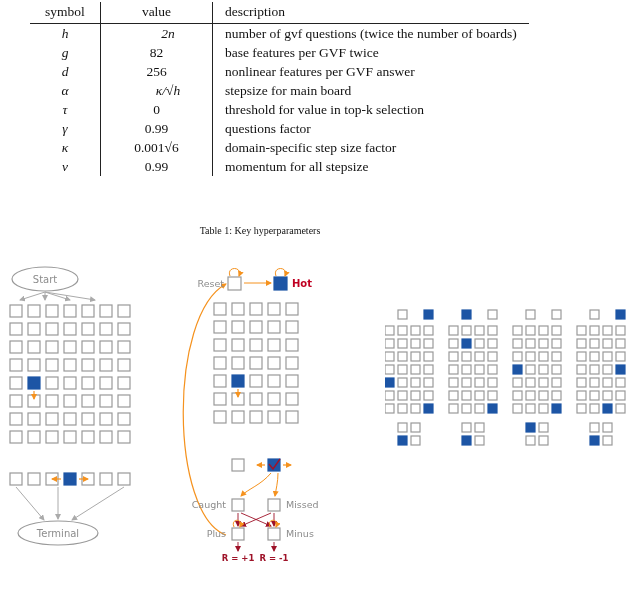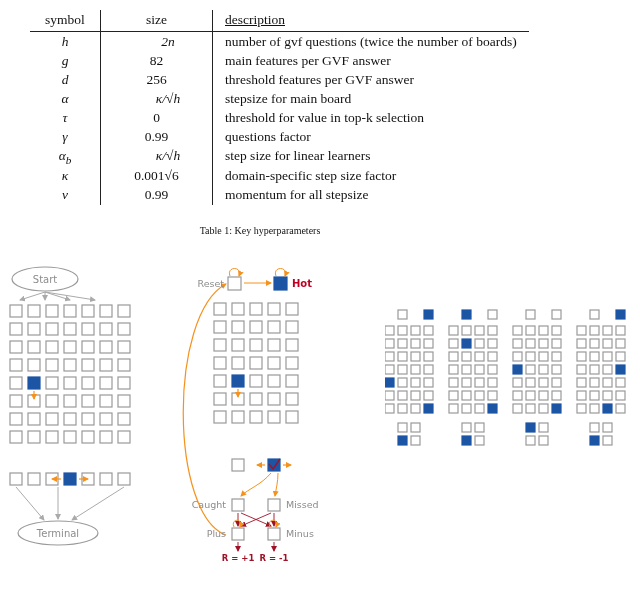--- a/index.html
+++ b/index.html
@@ -1,82 +1,77 @@
 <!DOCTYPE html>
 <html><head>
 <meta charset="utf-8">
 <style>
   html,body{margin:0;padding:0;}
   body{
     width:640px;height:590px;background:#ffffff;position:relative;overflow:hidden;
     font-family:"Liberation Serif", serif;color:#111;
   }
-  .hyper-table{position:absolute;left:30px;top:10px;border-collapse:collapse;font-size:13.5px;}
+  .hyper-table{position:absolute;left:30px;top:2px;border-collapse:collapse;font-size:13.5px;}
   .hyper-table th{font-weight:normal;padding:2px 12px 3px;border-bottom:1px solid #222;}
   .hyper-table td{padding:1.5px 12px;}
   .col-sep{border-right:1px solid #222;}
   .h-sym,.h-val{text-align:center;}
-  .h-desc{text-align:left;text-decoration:underline;}
+  .h-desc{text-align:left;}
   .sym{font-style:italic;text-align:center;min-width:46px;}
   .val{text-align:center;min-width:64px;}
   .val.it{font-style:italic;padding-left:35px;}
   .desc{text-align:left;white-space:nowrap;margin-top:28px;}
   .caption{position:absolute;top:225px;left:0;width:520px;text-align:center;font-size:10px;}
   #panel-left{position:absolute;left:0;top:263px;width:150px;height:327px;}
   #panel-middle{position:absolute;left:168px;top:263px;width:185px;height:327px;}
   #panel-right{position:absolute;left:385px;top:263px;width:250px;height:327px;}
 </style>
 </head>
 <body>
 
 <div class="page">
 
   <table class="hyper-table">
     <thead>
       <tr>
         <th class="h-sym col-sep">symbol</th>
-        <th class="h-val col-sep">size</th>
+        <th class="h-val col-sep">value</th>
         <th class="h-desc">description</th>
       </tr>
     </thead>
     <tbody id="table-body">
         <tr>
           <td class="sym col-sep">h</td>
           <td class="val col-sep it">2n</td>
           <td class="desc">number of gvf questions (twice the number of boards)</td>
         </tr>
         <tr>
           <td class="sym col-sep">g</td>
           <td class="val col-sep">82</td>
-          <td class="desc">main features per GVF answer</td>
+          <td class="desc">base features per GVF twice</td>
         </tr>
         <tr>
           <td class="sym col-sep">d</td>
           <td class="val col-sep">256</td>
-          <td class="desc">threshold features per GVF answer</td>
+          <td class="desc">nonlinear features per GVF answer</td>
         </tr>
         <tr>
           <td class="sym col-sep">α</td>
           <td class="val col-sep it">κ/√h</td>
           <td class="desc">stepsize for main board</td>
         </tr>
         <tr>
           <td class="sym col-sep">τ</td>
           <td class="val col-sep">0</td>
           <td class="desc">threshold for value in top-k selection</td>
         </tr>
         <tr>
           <td class="sym col-sep">γ</td>
           <td class="val col-sep">0.99</td>
           <td class="desc">questions factor</td>
-        </tr>
-        <tr>
-          <td class="sym col-sep">α<sub>b</sub></td>
-          <td class="val col-sep it">κ/√h</td>
-          <td class="desc">step size for linear learners</td>
         </tr>
         <tr>
           <td class="sym col-sep">κ</td>
           <td class="val col-sep">0.001√6</td>
           <td class="desc">domain-specific step size factor</td>
         </tr>
         <tr>
           <td class="sym col-sep">ν</td>
           <td class="val col-sep">0.99</td>
           <td class="desc">momentum for all stepsize</td>

